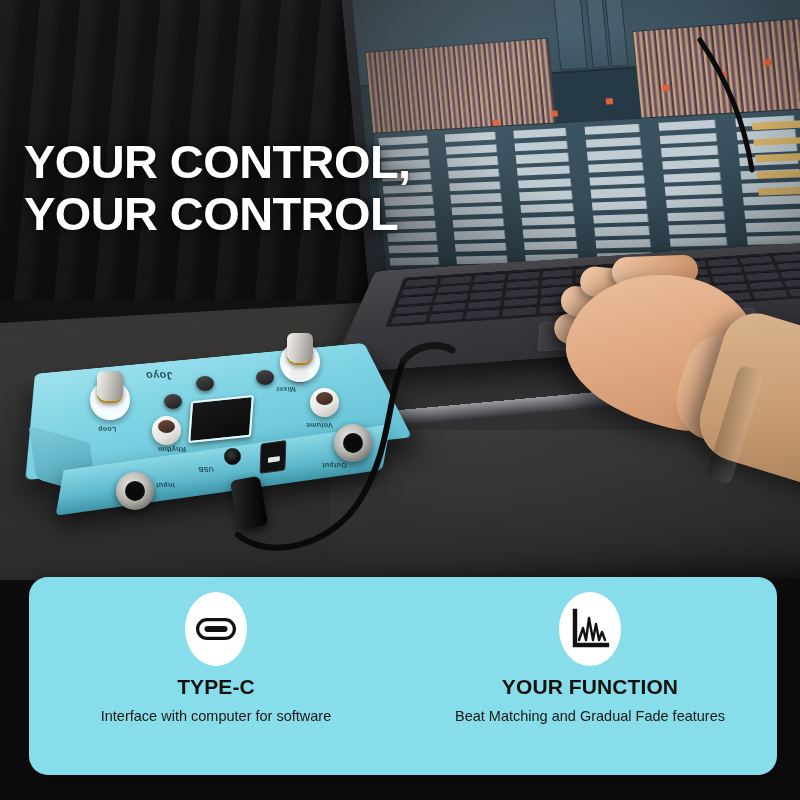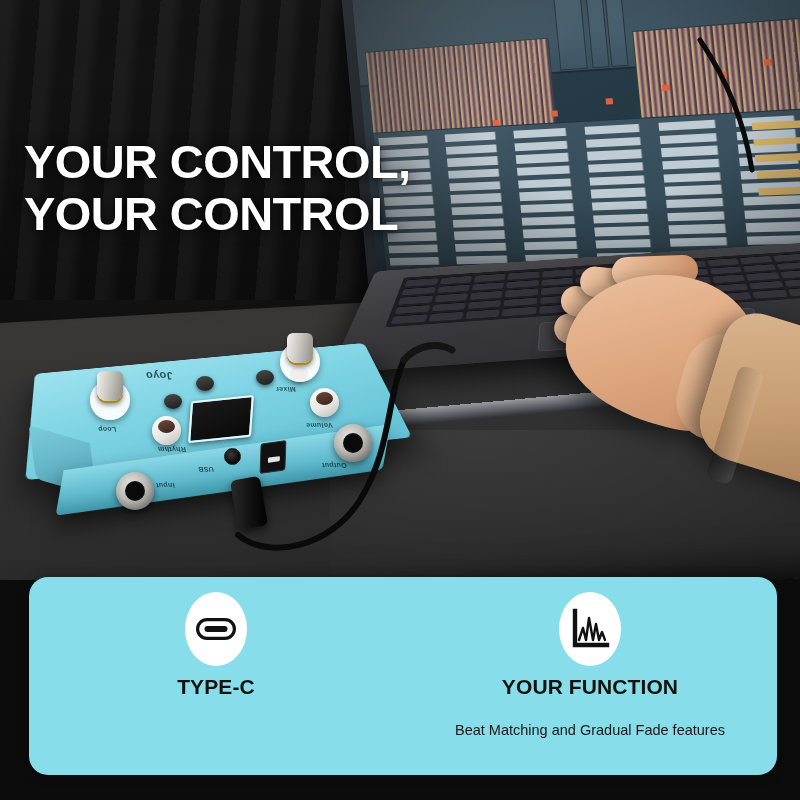--- a/index.html
+++ b/index.html
@@ -418,21 +418,21 @@
     display: flex;
     align-items: center;
     justify-content: center;
     margin-bottom: 9px;
   }
   .feature-title {
     color: #14120f;
     font-size: 21px;
     font-weight: bold;
     letter-spacing: .1px;
-    margin-bottom: 21px;
+    margin-bottom: 7px;
     text-align: center;
   }
   .feature-desc {
     color: #1a1815;
     font-size: 14.5px;
     line-height: 20px;
     text-align: center;
     max-width: 300px;
   }
   .feature-desc .dline { display: block; }
@@ -625,20 +625,21 @@
 
     <div class="feature-col">
       <div class="feature-icon-wrap">
         <svg width="40" height="22" viewBox="0 0 40 22">
           <rect x="1.6" y="1.6" width="36.8" height="18.8" rx="9.4" fill="none" stroke="#111111" stroke-width="3.2"></rect>
           <rect x="8.5" y="8" width="23" height="6" rx="3" fill="#111111"></rect>
         </svg>
       </div>
       <div class="feature-title">TYPE-C</div>
       <div class="feature-desc">
+        <span class="dline">Interface with computer for software</span>
       </div>
     </div>
 
     <div class="feature-col">
       <div class="feature-icon-wrap">
         <svg width="42" height="42" viewBox="0 0 42 42">
           <path d="M6,3 L6,37 L38,37" fill="none" stroke="#111111" stroke-width="4.4" stroke-linecap="square"></path>
           <path d="M10,32 L14,20 L17,32 L20,10 L24,32 L27,16 L30,32 L33,24 L36,32" fill="none" stroke="#111111" stroke-width="2.4" stroke-linejoin="round" stroke-linecap="round"></path>
         </svg>
       </div>

